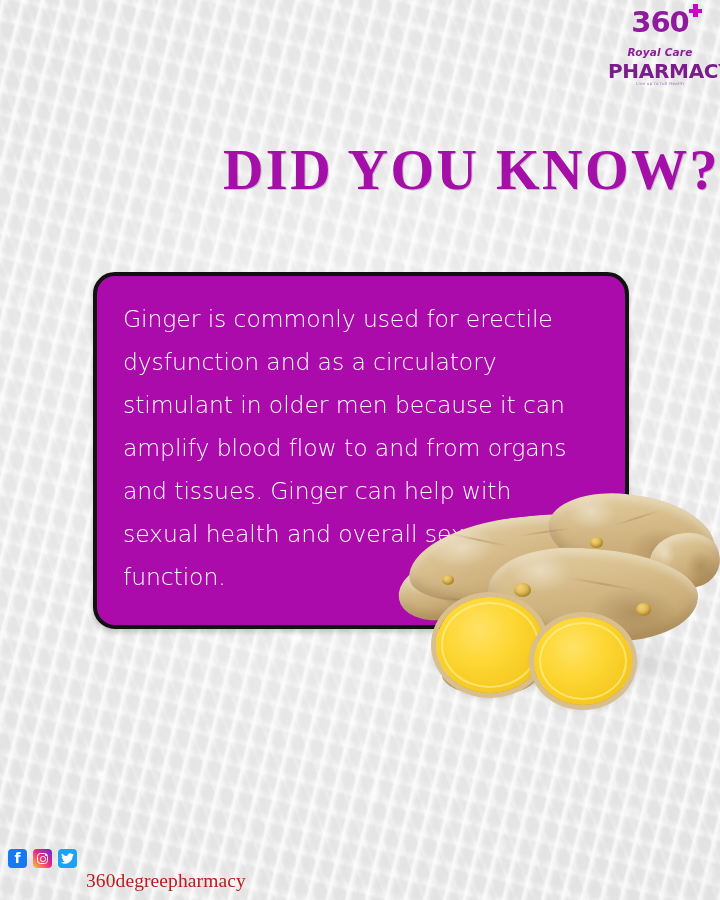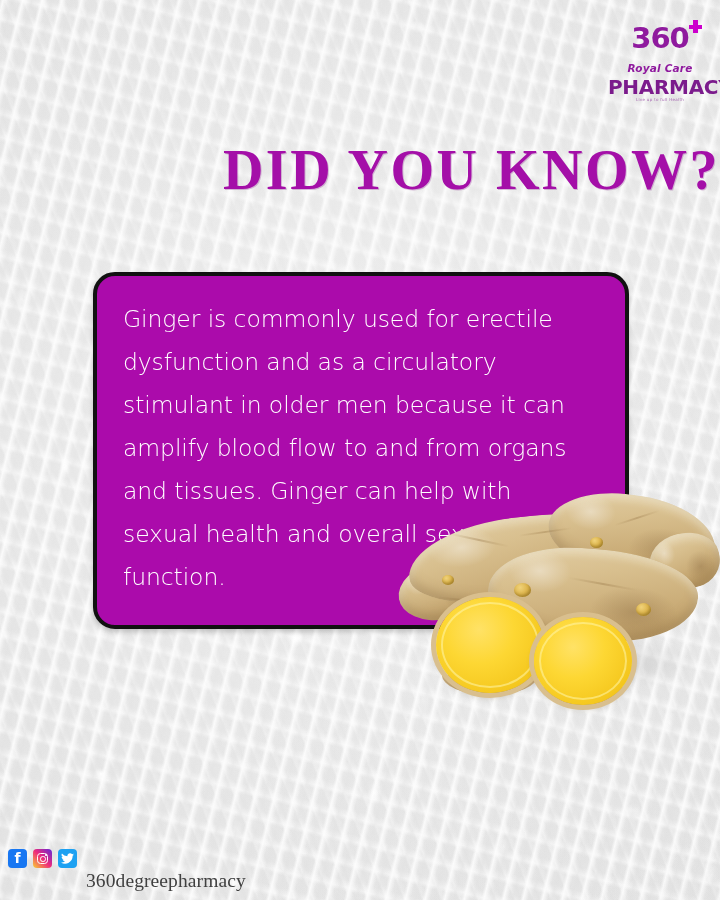--- a/index.html
+++ b/index.html
@@ -75,21 +75,21 @@
         rgba(255,255,255,0) 17px);
     filter:blur(.7px);
   }
   .bg-vignette {
     position:absolute; inset:0;
     background:radial-gradient(ellipse 120% 95% at 50% 45%, rgba(255,255,255,.38) 0%, rgba(255,255,255,0) 62%, rgba(205,205,205,.30) 100%);
   }
 
   
   .logo {
-    position:absolute; top:24px; right:8px;
+    position:absolute; top:8px; right:8px;
     width:104px; text-align:center;
     line-height:1;
   }
   .logo-360row {
     position:relative;
     display:inline-block;
     font-family:"DejaVu Sans", sans-serif;
     font-weight:bold;
     font-size:29px;
     letter-spacing:-1px;
@@ -251,21 +251,21 @@
   }
   .sicon.fb { background:#1877f2; font-size:14px; line-height:1; padding-bottom:1px; }
   .sicon.ig { background:linear-gradient(45deg,#f9ce34 0%,#ee2a7b 50%,#6228d7 100%); }
   .sicon.tw { background:#1da1f2; }
   .ig-box { width:11px; height:11px; border:1.8px solid #fff; border-radius:3.5px; position:relative; }
   .ig-box::after { content:""; position:absolute; left:2px; top:2px; width:3.6px; height:3.6px; border:1.4px solid #fff; border-radius:50%; }
   .ig-box::before { content:""; position:absolute; right:.5px; top:.3px; width:1.6px; height:1.6px; background:#fff; border-radius:50%; }
   .handle {
     font-family:"Liberation Serif","DejaVu Serif",serif;
     font-size:19.5px;
-    color:#404040;
+    color:#b91c1c;
     margin-left:3px;
     letter-spacing:.1px;
     margin-top:45px;
   }
 </style>
 </head>
 <body>
 
 <div id="poster">
 

